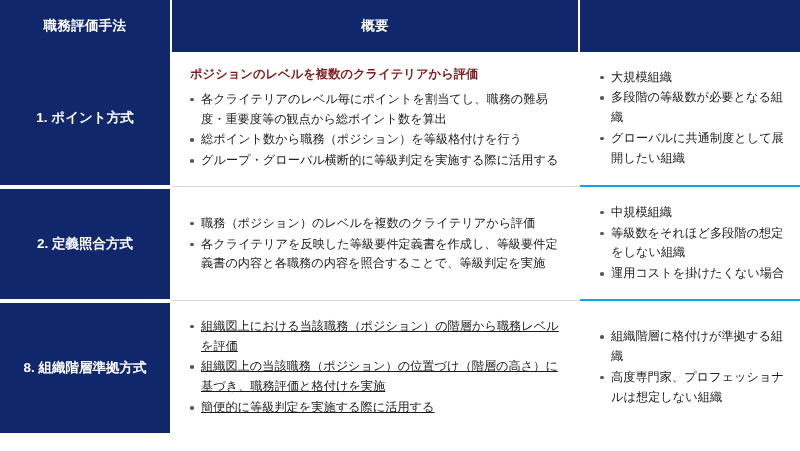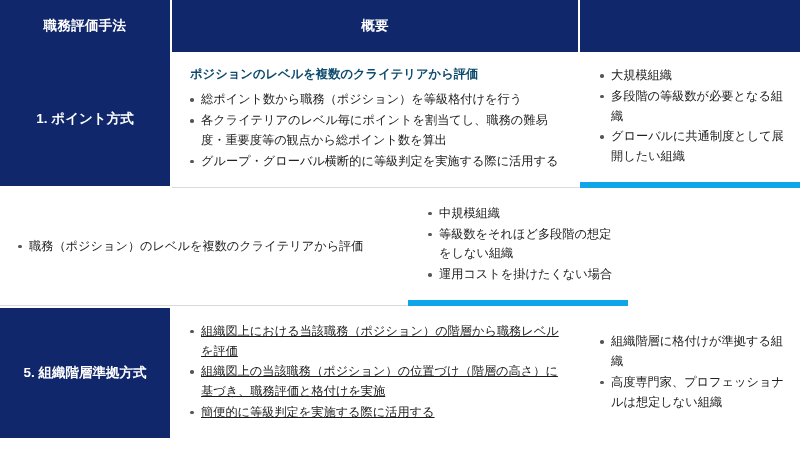--- a/index.html
+++ b/index.html
@@ -78,32 +78,32 @@
     padding: 14px 16px 14px 16px;
     display: flex;
     flex-direction: column;
     justify-content: center;
   }
   .body-row.last .desc-cell { border-bottom: none; text-decoration: underline; }
 
   .traits-cell {
     background: #ffffff;
     box-sizing: border-box;
-    border-bottom: 6px solid #0ea5e9;
+    border-bottom: 2px solid #0ea5e9;
     padding: 14px 14px 14px 18px;
     display: flex;
     flex-direction: column;
     justify-content: center;
   }
   .body-row.last .traits-cell { border-bottom: none; }
 
   .lead {
     font-size: 12.3px;
     font-weight: bold;
-    color: #0c4a6e;
+    color: #7f1d1d;
     margin: 0 0 6px 2px;
     line-height: 1.45;
   }
   ul.bullets {
     list-style: none;
     margin: 0;
     padding: 0;
   }
   ul.bullets li {
     position: relative;
@@ -138,51 +138,53 @@
   <div class="row header-row">
     <div class="header-cell col-1">職務評価手法</div>
     <div class="header-cell col-2">概要</div>
   </div>
 
   <div class="row body-row">
     <div class="method-cell col-1">1. ポイント方式</div>
     <div class="desc-cell col-2">
       <p class="lead">ポジションのレベルを複数のクライテリアから評価</p>
       <ul class="bullets">
+        <li>各クライテリアのレベル毎にポイントを割当てし、職務の難易度・重要度等の観点から総ポイント数を算出</li>
         <li>総ポイント数から職務（ポジション）を等級格付けを行う</li>
-        <li>各クライテリアのレベル毎にポイントを割当てし、職務の難易度・重要度等の観点から総ポイント数を算出</li>
         <li>グループ・グローバル横断的に等級判定を実施する際に活用する</li>
       </ul>
     </div>
     <div class="traits-cell col-3">
       <ul class="bullets">
         <li>大規模組織</li>
         <li>多段階の等級数が必要となる組織</li>
         <li>グローバルに共通制度として展開したい組織</li>
       </ul>
     </div>
   </div>
 
   <div class="row body-row">
+    <div class="method-cell col-1">2. 定義照合方式</div>
     <div class="desc-cell col-2">
       <ul class="bullets">
         <li>職務（ポジション）のレベルを複数のクライテリアから評価</li>
+        <li>各クライテリアを反映した等級要件定義書を作成し、等級要件定義書の内容と各職務の内容を照合することで、等級判定を実施</li>
       </ul>
     </div>
     <div class="traits-cell col-3">
       <ul class="bullets">
         <li>中規模組織</li>
         <li>等級数をそれほど多段階の想定をしない組織</li>
         <li>運用コストを掛けたくない場合</li>
       </ul>
     </div>
   </div>
 
   <div class="row body-row last">
-    <div class="method-cell col-1">5. 組織階層準拠方式</div>
+    <div class="method-cell col-1">8. 組織階層準拠方式</div>
     <div class="desc-cell col-2">
       <ul class="bullets">
         <li>組織図上における当該職務（ポジション）の階層から職務レベルを評価</li>
         <li>組織図上の当該職務（ポジション）の位置づけ（階層の高さ）に基づき、職務評価と格付けを実施</li>
         <li>簡便的に等級判定を実施する際に活用する</li>
       </ul>
     </div>
     <div class="traits-cell col-3">
       <ul class="bullets">
         <li>組織階層に格付けが準拠する組織</li>

